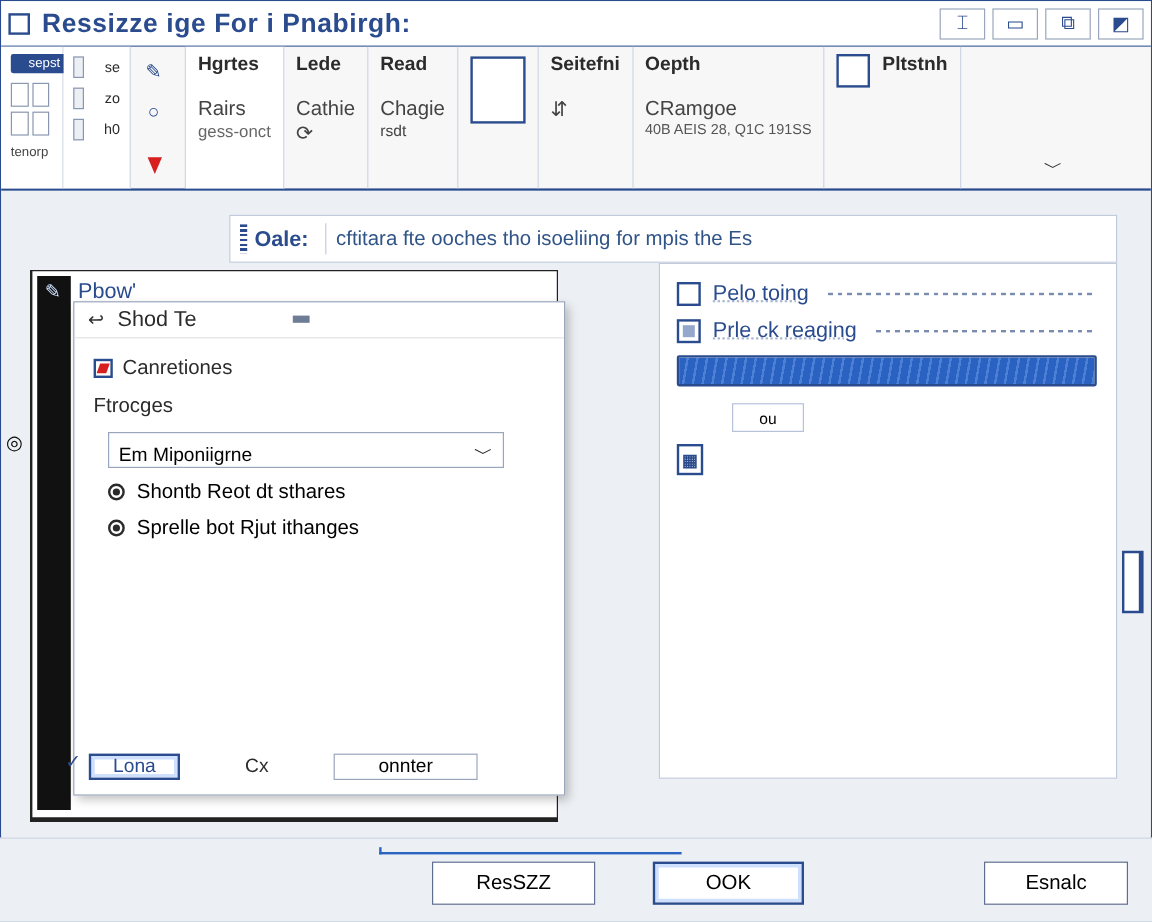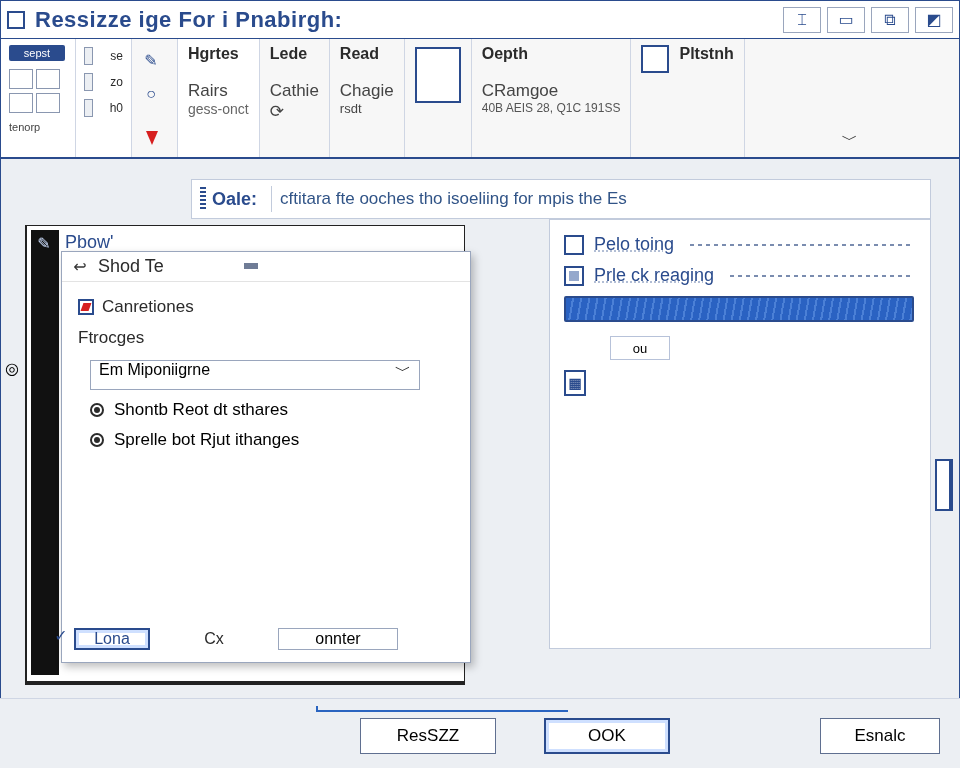--- a/index.html
+++ b/index.html
@@ -11,21 +11,21 @@
     display: flex; align-items: center; padding: 0 6px; color: #2a4b8d;
   }
   .titlebar .tb-doc { width: 18px; height: 18px; border: 2px solid #2a4b8d; margin-right: 10px; }
   .titlebar .title { font-size: 22px; font-weight: 600; letter-spacing: .5px; }
   .titlebar .spacer { flex: 1; }
   .td-btn { width: 38px; height: 26px; border: 1px solid #9aa6bd; background: #fff; margin-left: 6px;
     display:flex; align-items:center; justify-content:center; font-size: 16px; color:#2a4b8d;}
   
   .ribbon { height: 120px; display: flex; border-bottom: 2px solid #2a4b8d; background: #f7f7f7; }
   .rcol { border-right: 1px solid #cfd6e4; padding: 6px 8px; display:flex; flex-direction:column; gap:4px; }
-  .rcol0 { width: 75px; background:#fff; }
+  .rcol0 { width: 52px; background:#fff; }
   .rcol0 .bluetab { background:#2a4b8d; color:#fff; font-size:11px; padding:2px 4px; border-radius:2px; width:56px; text-align:center;}
   .rcol0 .mini { width:24px; height:20px; border:1px solid #8a97b0; background:#fff; display:inline-block; margin-right:3px;}
   .rcol0 .row { display:flex; }
   .rcol0 .lbl { font-size:11px; color:#444; margin-top:4px;}
   .rcol1 { width: 56px; background:#fff; }
   .rcol1 .cell { height:22px; font-size:12px; color:#2b2b2b; display:flex; align-items:center; gap:17px;}
   .rcol1 .ic { width:18px; height:18px; border:1px solid #8a97b0; background:#eceff3;}
   .rcol2 { width: 46px; }
   .rcol2 .ic { width:22px; height:22px; display:block; margin:4px 0; color:#2a4b8d;}
   .rcol2 .redptr { width:0;height:0;border-left:6px solid transparent;border-right:6px solid transparent;border-top:14px solid #d71f1f; margin-left:6px; margin-top:18px;}
@@ -77,21 +77,21 @@
   .floating .list { padding:10px 12px; }
   .floating .selected {
     background: linear-gradient(#4a86d8,#2f6cc6); color:#fff; border:1px solid #2a4b8d;
     border-radius:2px; padding:6px 8px; display:flex; align-items:center; gap:8px; margin-bottom:14px;
   }
   .floating .selected .sq { width:14px; height:14px; background:#fff; opacity:.6;}
   .floating .item { display:flex; align-items:center; gap:8px; padding:5px 4px; font-size:17px; color:#2b2b2b;}
   .floating .item .cb { width:16px; height:16px; border:2px solid #2a4b8d; position:relative;}
   .floating .item .cb.checked::after { content:""; position:absolute; left:2px; top:2px; width:8px; height:8px; background:#d71f1f; transform: skewX(-20deg);}
   .floating .section { font-size:17px; color:#2b2b2b; padding:6px 4px 4px 4px;}
-  .floating .dd { margin:8px 4px 6px 16px; width:330px; height:30px; border:1px solid #9aa6bd; display:flex; align-items:flex-start; justify-content:space-between; padding:0 8px; font-size:16px; background:#fff;}
+  .floating .dd { margin:8px 4px 6px 16px; width:330px; height:30px; border:1px solid #9aa6bd; display:flex; align-items:flex-end; justify-content:space-between; padding:0 8px; font-size:16px; background:#fff;}
   .floating .dd .caret { font-size:16px; color:#222;}
   .floating .radio { display:flex; align-items:center; gap:10px; margin:10px 4px 0 16px; font-size:17px;}
   .floating .r { width:14px; height:14px; border-radius:50%; border:2px solid #2b2b2b; position:relative;}
   .floating .r.sel::after { content:""; position:absolute; left:2px; top:2px; width:6px; height:6px; border-radius:50%; background:#2b2b2b;}
   .floating .btns { position:absolute; left:12px; bottom:12px; display:flex; gap:26px; align-items:center;}
   .floating .btn { height:22px; min-width:76px; padding:0 14px; font-size:16px; display:flex; align-items:center; justify-content:center; background:#fff;}
   .floating .btn.outline { border:2px solid #2a4b8d; color:#2a4b8d; box-shadow: 0 0 0 3px #cfe0ff inset;}
   .floating .btn.plain  { color:#2b2b2b; }
   .floating .btn.bord   { border:1px solid #9aa6bd; min-width:120px;}
   .floating .chk-left { position:absolute; left:-10px; bottom:18px; width:18px; height:18px; display:flex; align-items:center; justify-content:center; color:#2a4b8d;}
@@ -168,20 +168,24 @@
     </div>
     <div class="rgroup">
       <div class="rtitle">Read</div>
       <div class="rsub">Chagie</div>
       <div class="rsub" style="font-size:13px;">rsdt</div>
     </div>
     <div class="rgroup wicon">
       <div class="bigicon"></div>
     </div>
     <div class="rgroup">
+      <div class="rtitle">Seitefni</div>
+      <div class="rsub">⇵</div>
+    </div>
+    <div class="rgroup">
       <div class="rtitle">Oepth</div>
       <div class="rsub">CRamgoe</div>
       <div class="rsub" style="font-size:12px;color:#555;">40B  AEIS 28,  Q1C 191SS</div>
     </div>
     <div class="rgroup wicon">
       <div style="width:28px;height:28px;border:2px solid #2a4b8d;background:#fff;"></div>
       <div>
         <div class="rtitle">Pltstnh</div>
       </div>
     </div>

